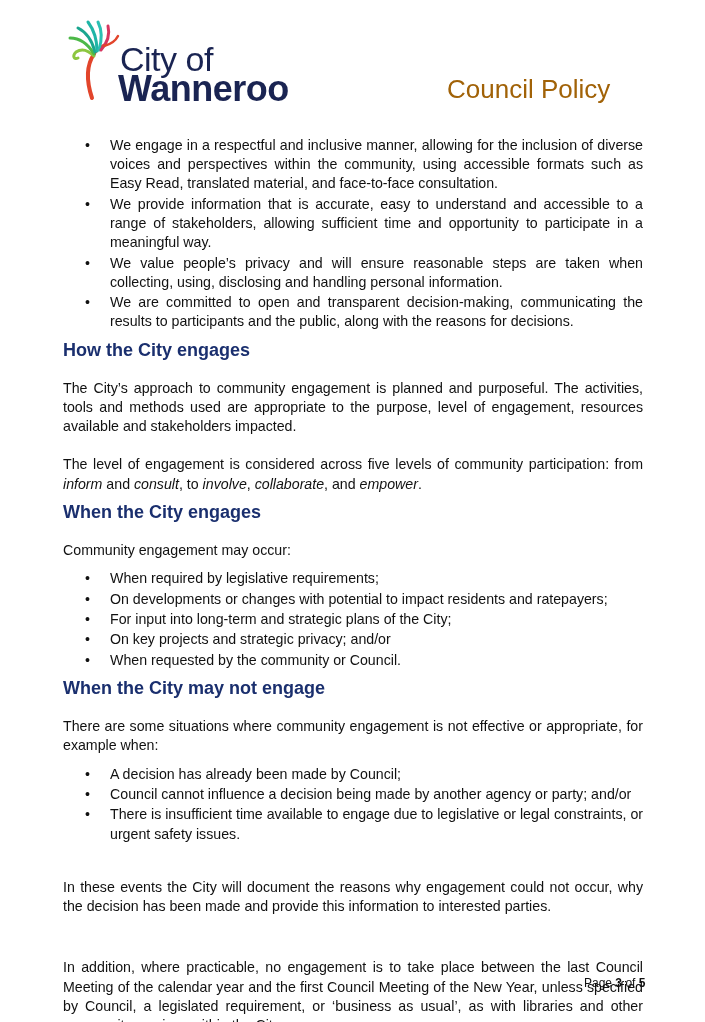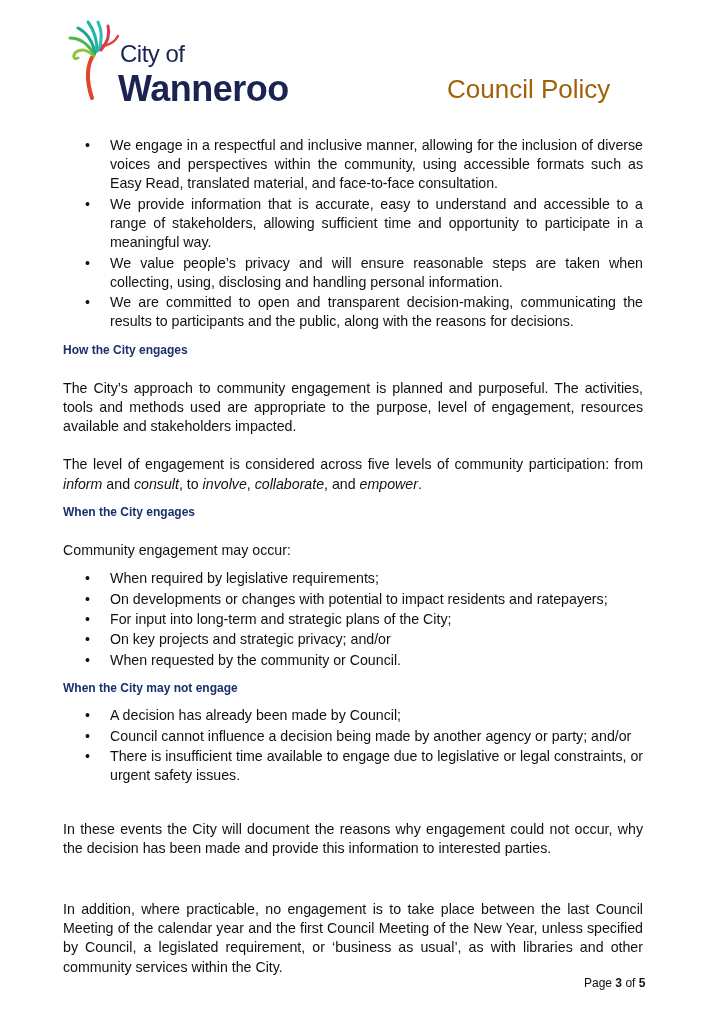--- a/index.html
+++ b/index.html
@@ -1,28 +1,28 @@
 <!DOCTYPE html>
 <html><head>
 <meta charset="utf-8">
 <style>
   html, body { margin: 0; padding: 0; background: #ffffff; }
   body { width: 705px; height: 1022px; position: relative; overflow: hidden;
          font-family: "Liberation Sans", sans-serif; color: #111; }
   .logo { position: absolute; left: 64px; top: 18px; width: 230px; height: 90px; }
   .logo svg { position: absolute; left: 0; top: 0; }
-  .logo-city { position: absolute; left: 56px; top: 22px; font-size: 24px; color: #1a2452; letter-spacing: -0.5px; }
+  .logo-city { position: absolute; left: 56px; top: 22px; font-size: 34px; color: #1a2452; letter-spacing: -0.5px; }
   .logo-wanneroo { position: absolute; left: 54px; top: 50px; font-size: 36px; font-weight: bold; color: #1a2452; letter-spacing: -0.5px; line-height: 42px; }
   .doc-type { position: absolute; left: 447px; top: 74px; font-size: 26px; color: #a16207; }
   .content { position: absolute; left: 63px; top: 136px; width: 580px; font-size: 14.2px; line-height: 19.2px; }
   ul { list-style: none; margin: 0; padding: 0; }
   li { position: relative; padding-left: 47px; text-align: justify; margin-bottom: 1.2px; }
   li::before { content: "•"; position: absolute; left: 22px; top: 0; }
   p { margin: 0; text-align: justify; }
-  .h { color: #1a2f6e; font-weight: bold; font-size: 12px; margin-top: 9px; margin-bottom: 8px; }
+  .h { color: #1a2f6e; font-weight: bold; font-size: 18px; margin-top: 9px; margin-bottom: 8px; }
   .para { margin-bottom: 9px; margin-top: 19px; }
   .gap { height: 14px; }
   .footer { position: absolute; left: 584px; top: 976px; font-size: 12px; }
   .footer b { font-weight: bold; }
 </style>
 </head>
 <body>
 
 <div class="logo">
   <svg width="60" height="84" viewBox="0 0 60 84">
@@ -58,20 +58,21 @@
   <p class="para">Community engagement may occur:</p>
   <ul>
     <li>When required by legislative requirements;</li>
     <li>On developments or changes with potential to impact residents and ratepayers;</li>
     <li>For input into long-term and strategic plans of the City;</li>
     <li>On key projects and strategic privacy; and/or</li>
     <li>When requested by the community or Council.</li>
   </ul>
 
   <div class="h">When the City may not engage</div>
+  <p class="para">There are some situations where community engagement is not effective or appropriate, for example when:</p>
   <ul>
     <li>A decision has already been made by Council;</li>
     <li>Council cannot influence a decision being made by another agency or party; and/or</li>
     <li>There is insufficient time available to engage due to legislative or legal constraints, or urgent safety issues.</li>
   </ul>
   <div class="gap"></div>
   <p class="para">In these events the City will document the reasons why engagement could not occur, why the decision has been made and provide this information to interested parties.</p>
   <div class="gap"></div>
   <p class="para">In addition, where practicable, no engagement is to take place between the last Council Meeting of the calendar year and the first Council Meeting of the New Year, unless specified by Council, a legislated requirement, or ‘business as usual’, as with libraries and other community services within the City.</p>
 </div>

